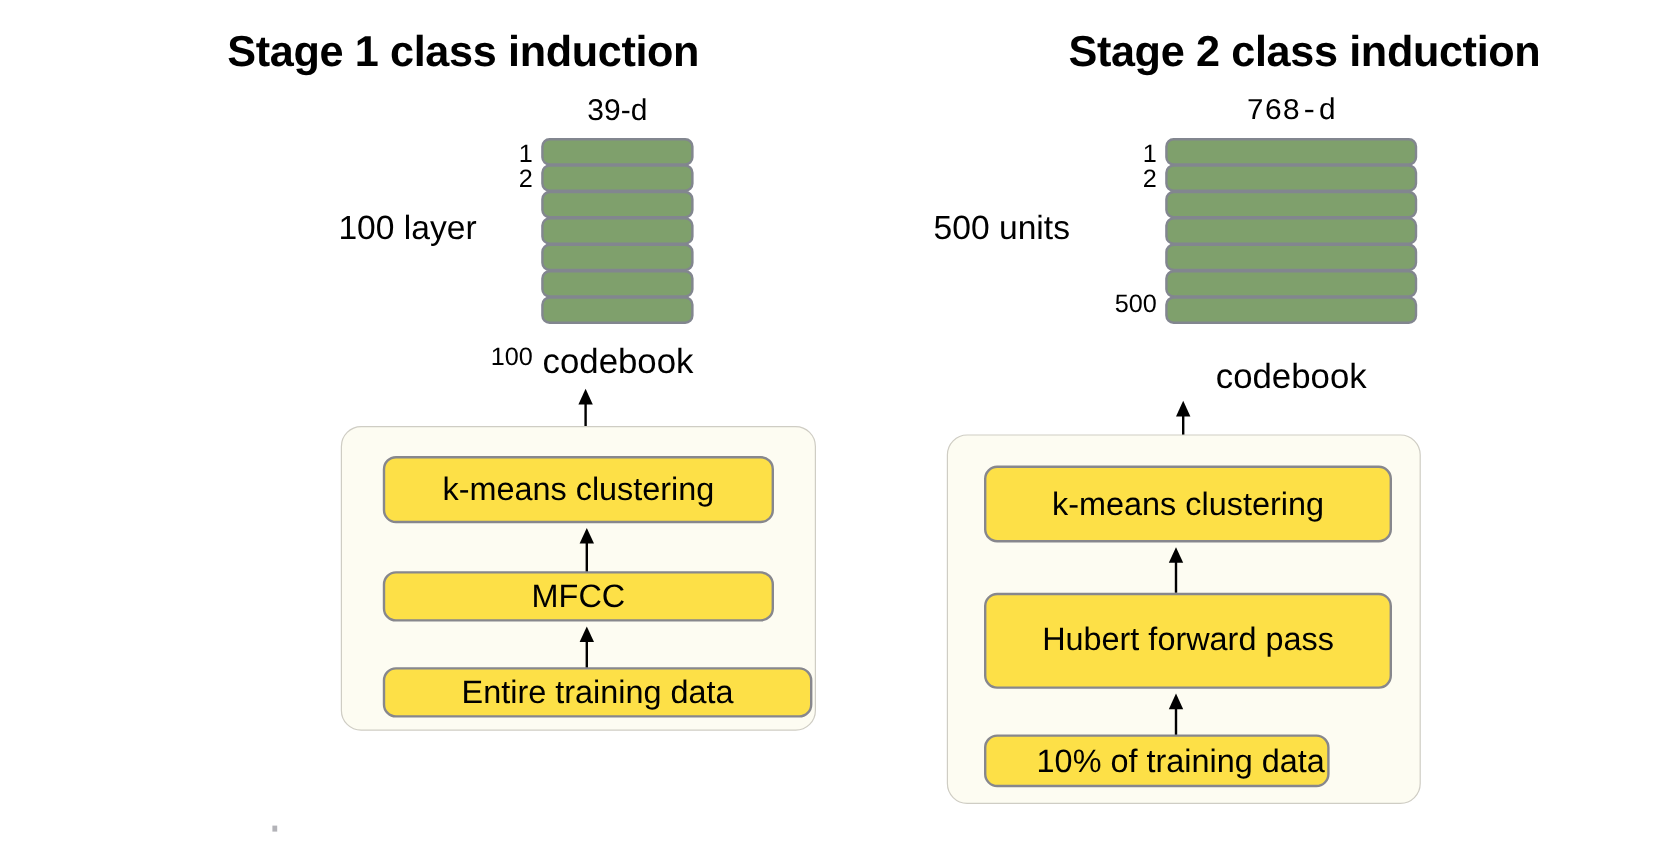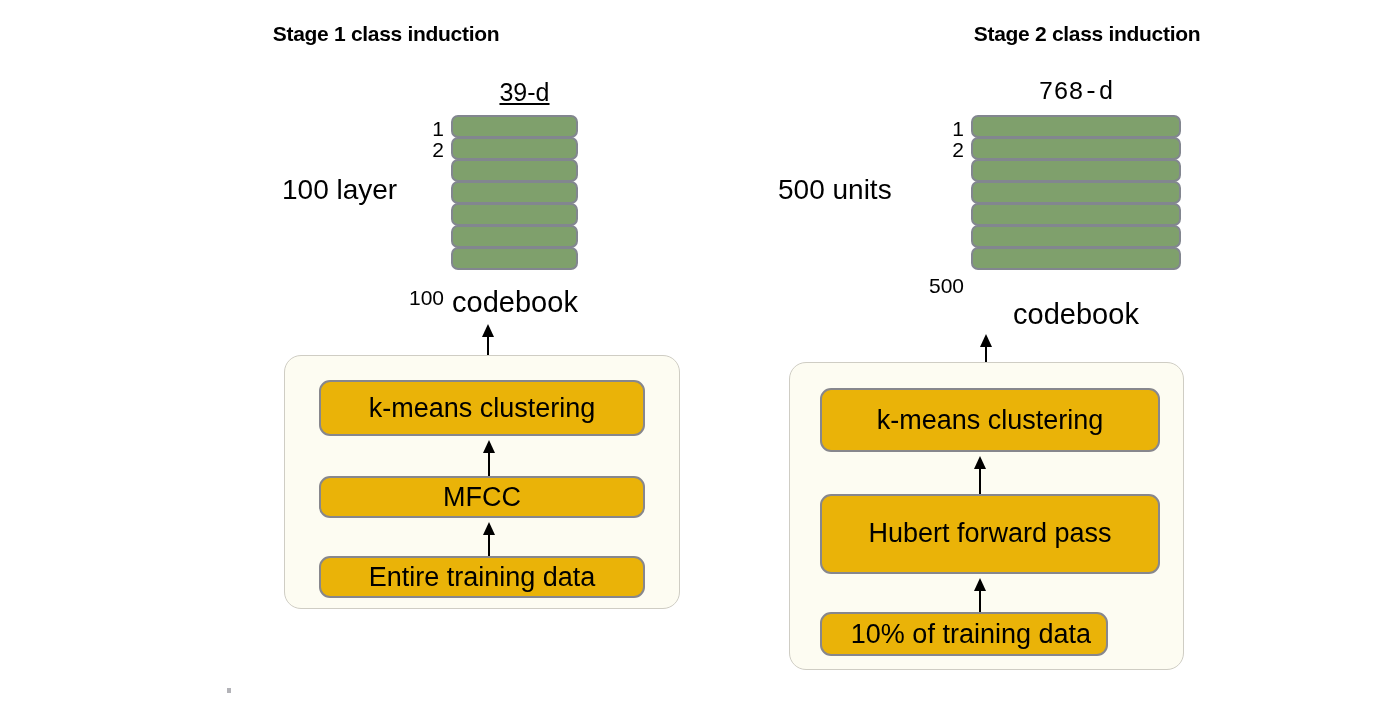--- a/index.html
+++ b/index.html
@@ -18,21 +18,21 @@
   }
   .panel { position: absolute; top: 0; height: 706px; }
   #panel-stage1 { left: 0; width: 720px; }
   #panel-stage2 { left: 736px; width: 678px; }
 
   .panel-title {
     position: absolute;
     top: 22px;
     width: 100%;
     text-align: center;
-    font-size: 21px;
+    font-size: 36px;
     font-weight: bold;
     letter-spacing: -0.3px;
     white-space: nowrap;
   }
   #panel-stage1 .panel-title { left: 26px; }
   #panel-stage2 .panel-title { left: 12px; }
 
   .dim-label {
     position: absolute;
     font-size: 25px;
@@ -71,31 +71,31 @@
 
   .proc-container {
     position: absolute;
     background: #fdfcf2;
     border: 1.5px solid #cfcdc4;
     border-radius: 17px;
     box-sizing: border-box;
   }
   .proc-box {
     position: absolute;
-    background: #eab308;
+    background: #fde047;
     border: 2.5px solid #87878d;
     border-radius: 11px;
     box-sizing: border-box;
     display: flex;
     align-items: center;
     justify-content: center;
     text-align: center;
     font-size: 27px;
     line-height: 1.12;
-    padding: 0 15px;
+    padding: 0 2px;
   }
   .proc-box.two-line { line-height: 1.16; }
 
   .arrow {
     position: absolute;
     width: 14px;
   }
   .arrow .shaft {
     position: absolute;
     left: 6px;
@@ -123,21 +123,21 @@
     opacity: 0.75;
   }
 </style>
 </head>
 <body>
 
 <div class="panel" id="panel-stage1">
 
   <div class="panel-title">Stage 1 class induction</div>
 
-  <div class="dim-label" style="left:461px; top:78px; width:127px;text-decoration:underline;">39-d</div>
+  <div class="dim-label" style="left:451px; top:78px; width:127px;">39-d</div>
 
   <div class="units-label" style="left:282px; top:174px;">100 layer</div>
 
   <div class="index-label" style="left:404px; top:117px; width:40px;">1</div>
   <div class="index-label" style="left:404px; top:138px; width:40px;">2</div>
   <div class="index-label" style="left:384px; top:242px; width:60px;margin-top:44px;">100</div>
 
   <div class="codebook-stack" style="left:451px; top:115px; width:127px; height:152px;">
     <div class="stack-bar" style="top:0px;   width:127px; height:23px;"></div>
     <div class="stack-bar" style="top:22px;  width:127px; height:23px;"></div>
@@ -168,37 +168,37 @@
 
     <div class="proc-box" style="left:34px; top:120px; width:326px; height:42px;">
       <span>MFCC</span>
     </div>
 
     <div class="arrow" style="left:197px; top:166px; height:36px;">
       <div class="head"></div>
       <div class="shaft"></div>
     </div>
 
-    <div class="proc-box" style="left:34px; top:200px; width:326px; height:42px;">
+    <div class="proc-box" style="left:34px; top:200px; width:358px; height:42px;">
       <span>Entire training data</span>
     </div>
   </div>
 </div>
 
 <div class="panel" id="panel-stage2">
 
   <div class="panel-title">Stage 2 class induction</div>
 
   <div class="dim-label" style="left:235px; top:78px; width:210px;font-family:Liberation Mono, monospace;">768-d</div>
 
   <div class="units-label" style="left:42px; top:174px;">500 units</div>
 
   <div class="index-label" style="left:188px; top:117px; width:40px;">1</div>
   <div class="index-label" style="left:188px; top:138px; width:40px;">2</div>
-  <div class="index-label" style="left:168px; top:242px; width:60px;margin-top:32px;">500</div>
+  <div class="index-label" style="left:168px; top:242px; width:60px;">500</div>
 
   <div class="codebook-stack" style="left:235px; top:115px; width:210px; height:152px;">
     <div class="stack-bar" style="top:0px;   width:210px; height:23px;"></div>
     <div class="stack-bar" style="top:22px;  width:210px; height:23px;"></div>
     <div class="stack-bar" style="top:44px;  width:210px; height:23px;"></div>
     <div class="stack-bar" style="top:66px;  width:210px; height:23px;"></div>
     <div class="stack-bar" style="top:88px;  width:210px; height:23px;"></div>
     <div class="stack-bar" style="top:110px; width:210px; height:23px;"></div>
     <div class="stack-bar" style="top:132px; width:210px; height:23px;"></div>
   </div>

